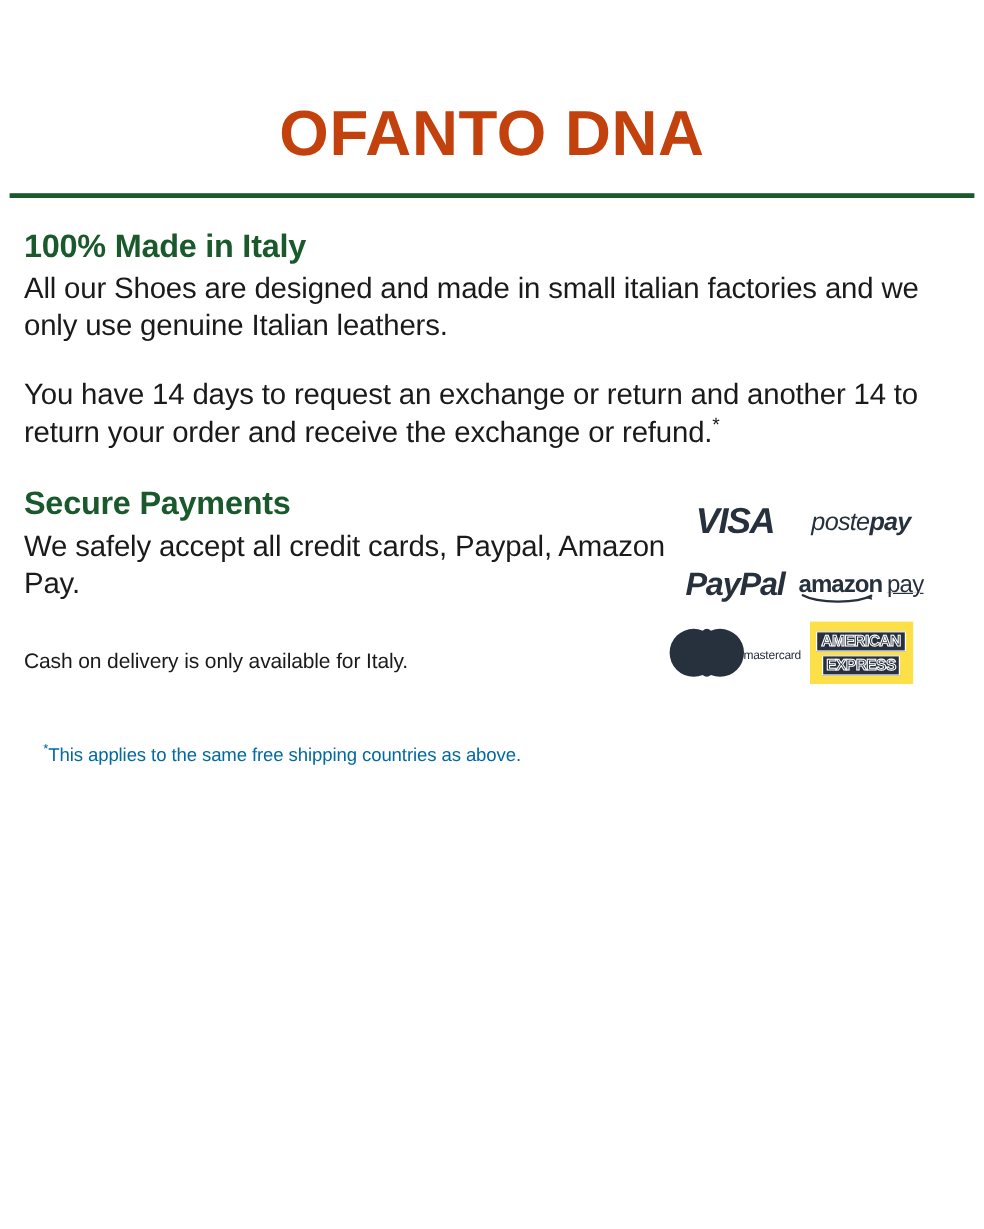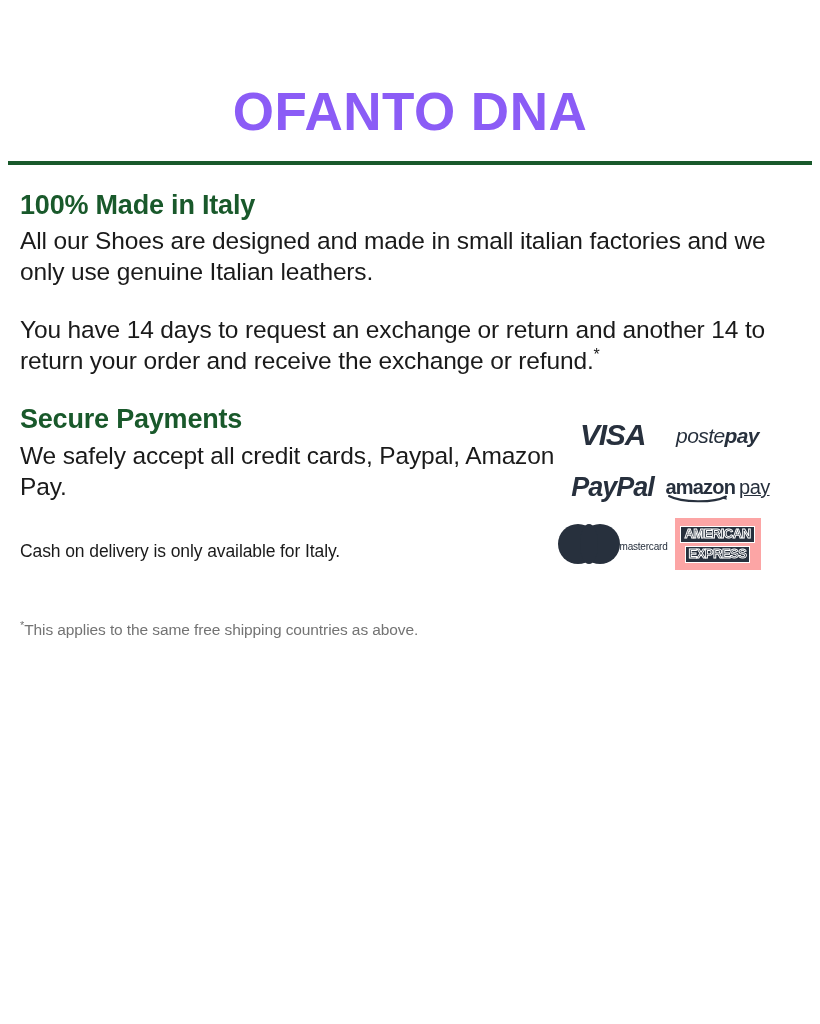--- a/index.html
+++ b/index.html
@@ -25,21 +25,21 @@
 
   
   .title-block {
     padding-top: 84px;
     text-align: center;
   }
   .brand-title {
     font-family: "Liberation Sans", sans-serif;
     font-size: 53px;
     font-weight: bold;
-    color: #8b5cf6;
+    color: #c2410c;
     letter-spacing: 0.5px;
     line-height: 1.05;
     margin: 0;
   }
   .title-rule {
     margin: 21px 8px 0 8px;
     height: 4px;
     background: #19592b;
   }
 
@@ -216,21 +216,21 @@
     font-size: 10px;
     letter-spacing: -0.2px;
     margin-top: 4px;
     color: #27303d;
   }
 
   
   .logo-amex {
     width: 86px;
     height: 52px;
-    background: #fca5a5;
+    background: #fde047;
     display: flex;
     flex-direction: column;
     align-items: center;
     justify-content: center;
     gap: 3px;
   }
   .amex-line {
     font-family: "Liberation Sans", sans-serif;
     font-weight: bold;
     font-size: 13px;
@@ -239,25 +239,25 @@
     background: #27303d;
     border: 1.5px solid #ffffff;
     padding: 0px 3px;
     line-height: 1.12;
     -webkit-text-stroke: 0.9px #ffffff;
     text-stroke: 0.9px #ffffff;
   }
 
   
   .footnote {
-    padding: 0 20px;
+    padding: 0 36px;
     margin-top: 46px;
     font-family: "Liberation Sans", sans-serif;
     font-size: 15.5px;
-    color: #737373;
+    color: #0369a1;
     letter-spacing: -0.1px;
   }
   .footnote .fn-mark {
     font-size: 11px;
     vertical-align: super;
     line-height: 0;
   }
 </style>
 </head>
 <body>

